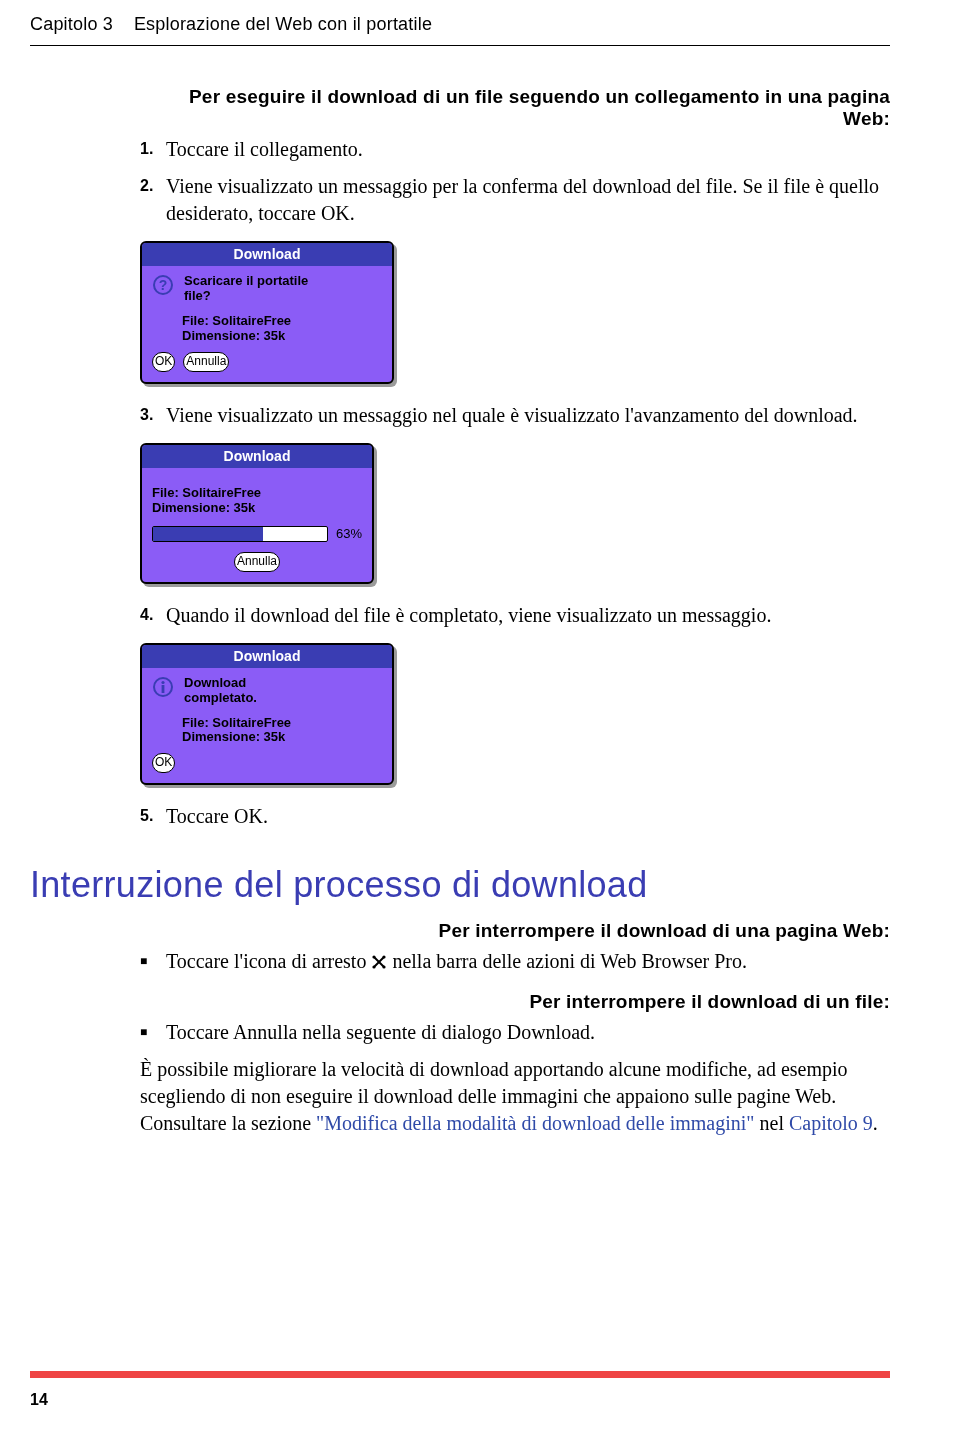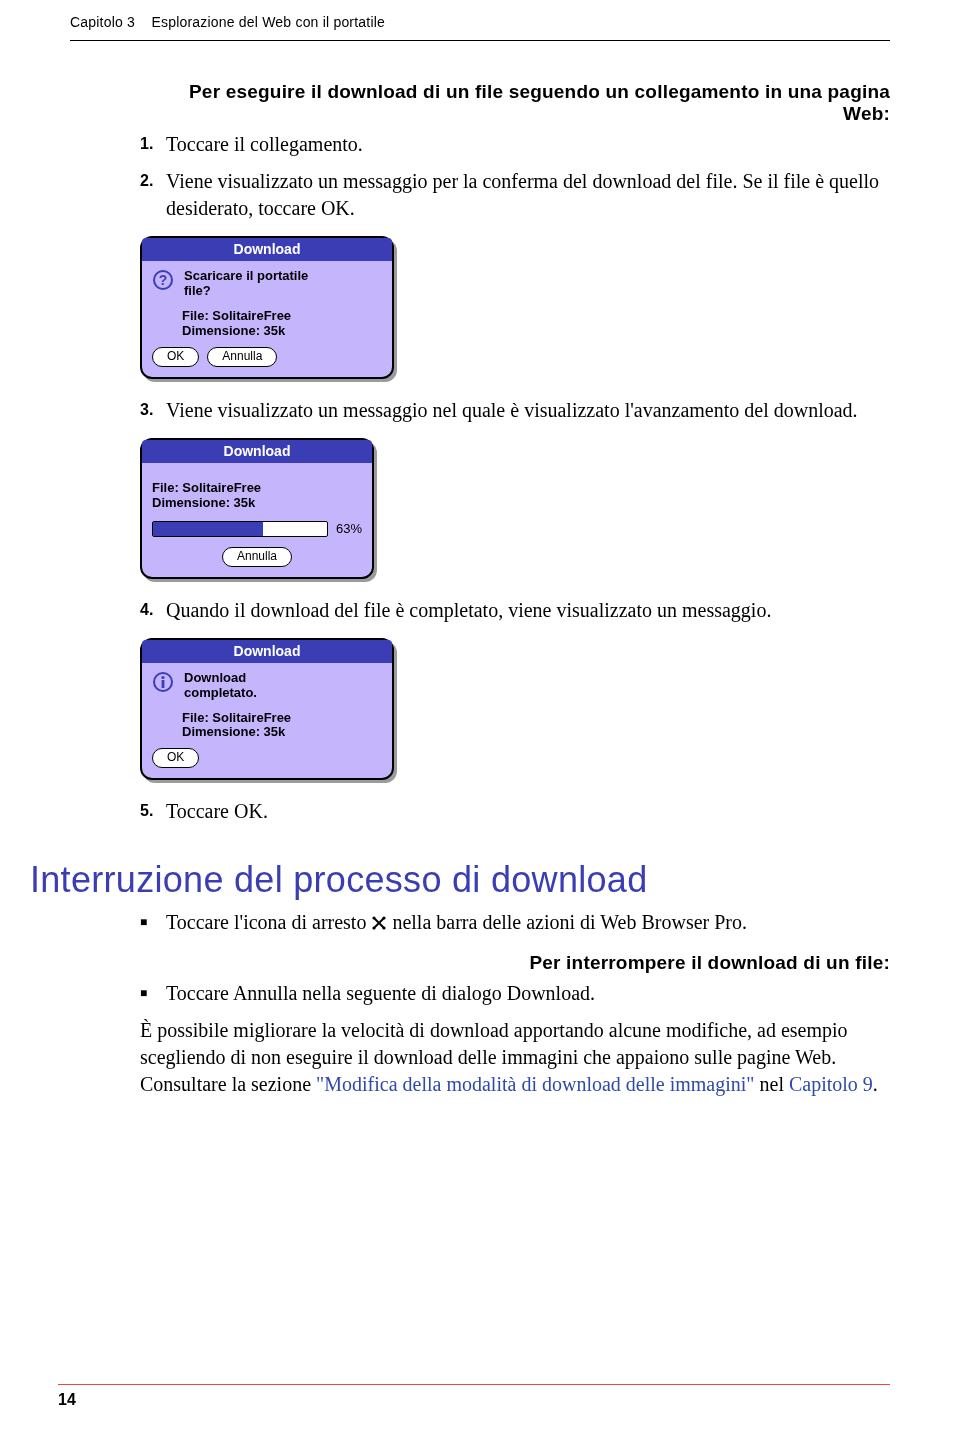--- a/index.html
+++ b/index.html
@@ -14,25 +14,24 @@
     width: var(--page-w);
     height: var(--page-h);
     position: relative;
     font-family: Georgia, "Times New Roman", serif;
     color: var(--ink);
     box-sizing: border-box;
     padding: 10px 70px 0 30px;
   }
   .running-head {
     font-family: Arial, Helvetica, sans-serif;
-    font-size: 14px;
+    font-size: 18px;
     padding: 4px 0 10px 0;
     border-bottom: 1px solid #000;
     letter-spacing: .2px;
-    margin-left: 40px;
   }
   .body-col {
     margin-left: 110px;
     margin-top: 40px;
   }
   .subhead {
     font-family: Arial, Helvetica, sans-serif;
     font-weight: 700;
     font-size: 19px;
     letter-spacing: .2px;
@@ -59,22 +58,22 @@
     letter-spacing: .3px;
   }
   .link { color: var(--link); }
   .inline-icon { vertical-align: -2px; }
 
   
   .palm {
     width: 250px;
     margin: 14px 0 18px 0;
     border: 2px solid #000;
-    border-radius: 12px;
-    background:#c4b5fd;
+    border-radius: 6px;
+    background:#8b5cf6;
     box-shadow: 3px 3px 0 #9b9b9b;
     font-family: Arial, Helvetica, sans-serif;
   }
   .palm .titlebar {
     background: var(--accent);
     color:#fff;
     text-align:center;
     font-weight:700;
     font-size:14px;
     padding:3px 0 4px;
@@ -87,46 +86,45 @@
     font-weight:700;
   }
   .palm .row { display:flex; gap:8px; }
   .palm .icon-slot { width:24px; flex:0 0 24px; }
   .palm .msg { line-height:1.15; }
   .palm .fileinfo { margin: 10px 0 8px 30px; line-height:1.15; }
   .palm .fileinfo.noindent { margin-left:0; }
   .palm .btns { display:flex; gap:8px; margin-top:4px; }
   .palm .btn {
     border:1.5px solid #000; border-radius:12px;
-    padding:0 14px; height:18px; line-height:17px;
+    padding:0 2px; height:18px; line-height:17px;
     font-size:12px; font-weight:400;
     background:#fff;
   }
   .palm .progress-wrap { display:flex; align-items:flex-start; gap:8px; margin:10px 0 10px 0; }
   .palm .progress {
     flex:1; height:14px; border:1.5px solid #000; border-radius:2px; background:#fff;
     position:relative;
   }
   .palm .progress .fill {
     position:absolute; left:0; top:0; bottom:0;
     background: var(--accent);
     width: 63%;
   }
   .palm .center { text-align:center; }
   .palm .center .btn { display:inline-block; }
 
   
   .footer {
     position:absolute; left:30px; right:70px; bottom:22px;
-    border-top:1px solid #ef4444;
-    padding-top:6px;
+    border-top:7px solid #ef4444;
+    padding-top:13px;
     font-family: Arial, Helvetica, sans-serif;
     font-weight:700;
     font-size:16px;
-    margin-left:28px;
   }
 </style>
 </head>
 <body>
 
 <div class="page">
 
   <div class="running-head">
     <span>Capitolo 3</span>&nbsp;&nbsp;&nbsp;
     <span>Esplorazione del Web con il portatile</span>
@@ -235,20 +233,21 @@
     <ol class="steps">
       <li>
         <span class="num">5.</span>
         <span>Toccare OK.</span>
       </li>
     </ol>
 
     <div class="h2">Interruzione del processo di download</div>
 
 
+    <div class="subhead">Per interrompere il download di una pagina Web:</div>
     <ul class="bullets">
       <li>
         <span>Toccare l'icona di arresto </span>
         <span class="inline-icon">
           <svg width="16" height="16" viewBox="0 0 16 16">
               <line x1="3" y1="3" x2="13" y2="13" stroke="#000" stroke-width="2"></line>
               <line x1="13" y1="3" x2="3" y2="13" stroke="#000" stroke-width="2"></line>
               <circle cx="3" cy="3" r="1.6" fill="#000"></circle>
               <circle cx="13" cy="3" r="1.6" fill="#000"></circle>
               <circle cx="3" cy="13" r="1.6" fill="#000"></circle>

